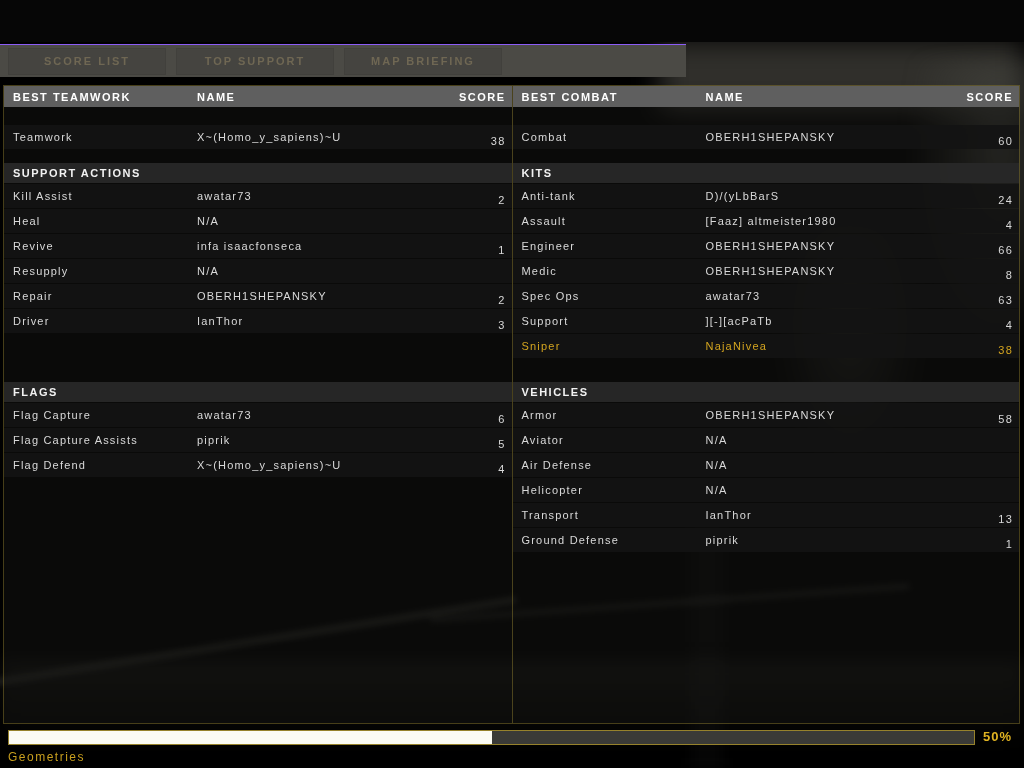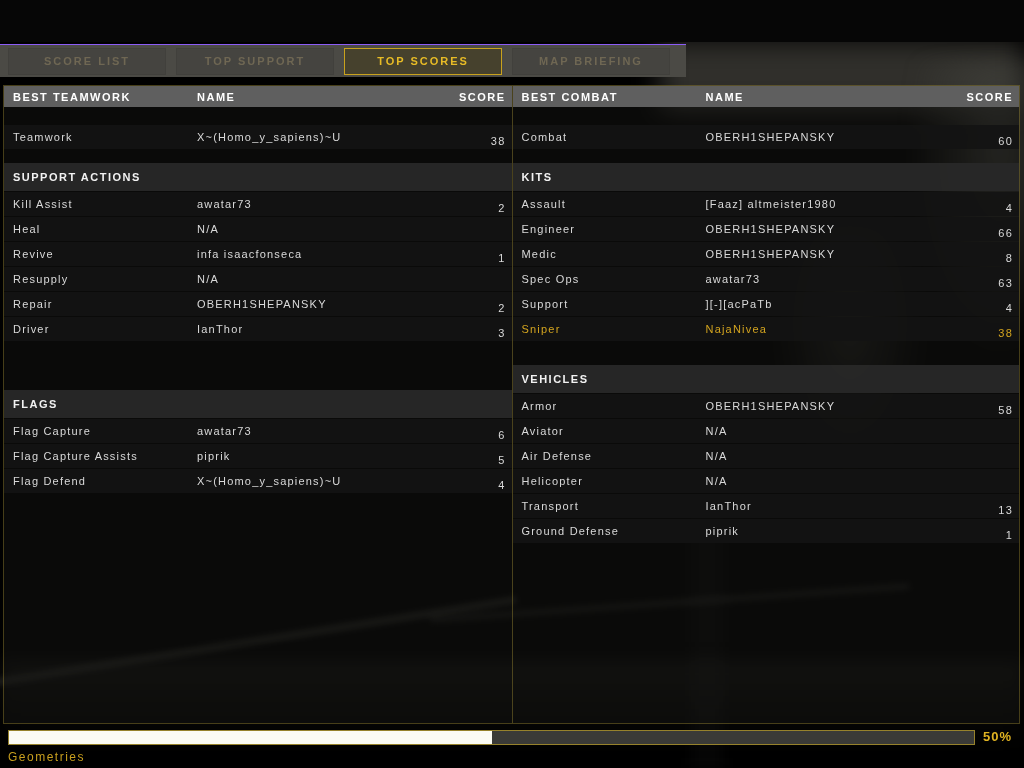--- a/index.html
+++ b/index.html
@@ -43,21 +43,21 @@
   .content{position:absolute;left:3px;top:85px;width:1017px;height:639px;box-sizing:border-box;
     border:1px solid rgba(128,113,44,0.55);display:flex;}
   .panel{width:50%;box-sizing:border-box;background:rgba(22,22,20,0.45);}
   .panel.right{border-left:1px solid rgba(128,113,44,0.55);}
   .thead{height:21px;background:#5f5f5f;display:grid;grid-template-columns:184px 1fr 66px;
     align-items:center;padding-left:9px;padding-right:6px;
     font-size:11px;font-weight:bold;color:#ffffff;letter-spacing:1.5px;}
   .thead .c-score{text-align:right;}
   .rows{padding-top:18px;}
   .sec-spacer{width:100%;}
-  .sec-title{height:28px;margin-bottom:1px;background:rgba(40,40,40,0.95);
+  .sec-title{height:20px;margin-bottom:1px;background:rgba(40,40,40,0.95);
     display:flex;align-items:center;padding-left:9px;
     font-size:11px;font-weight:bold;color:#f2f2f2;letter-spacing:1.5px;}
   .row{height:24px;margin-bottom:1px;background:rgba(19,19,19,0.93);
     display:grid;grid-template-columns:184px 1fr 66px;align-items:center;
     padding-left:9px;padding-right:6px;
     font-size:11px;color:#d9d9d9;letter-spacing:1.2px;}
   .row .c-score{text-align:right;margin-top:7px;}
   .row.gold{color:#d3a41f;}
 
   
@@ -80,21 +80,20 @@
   <div class="curb1"></div>
   <div class="curb2"></div>
   <div class="ground"></div>
 </div>
 
 <div class="topbar"></div>
 
 <div class="tabbar">
     <div class="tab">SCORE LIST</div>
     <div class="tab">TOP SUPPORT</div>
-    <div class="tab active">TOP SCORES</div>
     <div class="tab">MAP BRIEFING</div>
   </div>
 
 <div class="content">
   <div class="panel left">
       <div class="thead">
         <div class="c-cat">BEST TEAMWORK</div>
         <div class="c-name">NAME</div>
         <div class="c-score">SCORE</div>
       </div>
@@ -163,20 +162,25 @@
       </div>
       <div class="rows">
         <div class="row">
           <div class="c-label">Combat</div>
           <div class="c-name">OBERH1SHEPANSKY</div>
           <div class="c-score">60</div>
         </div>
         <div class="sec-spacer" style="height: 13px;"></div>
         <div class="sec-title">KITS</div>
         <div class="row">
+          <div class="c-label">Anti-tank</div>
+          <div class="c-name">D)/(yLbBarS</div>
+          <div class="c-score">24</div>
+        </div>
+        <div class="row">
           <div class="c-label">Assault</div>
           <div class="c-name">[Faaz] altmeister1980</div>
           <div class="c-score">4</div>
         </div>
         <div class="row">
           <div class="c-label">Engineer</div>
           <div class="c-name">OBERH1SHEPANSKY</div>
           <div class="c-score">66</div>
         </div>
         <div class="row">

